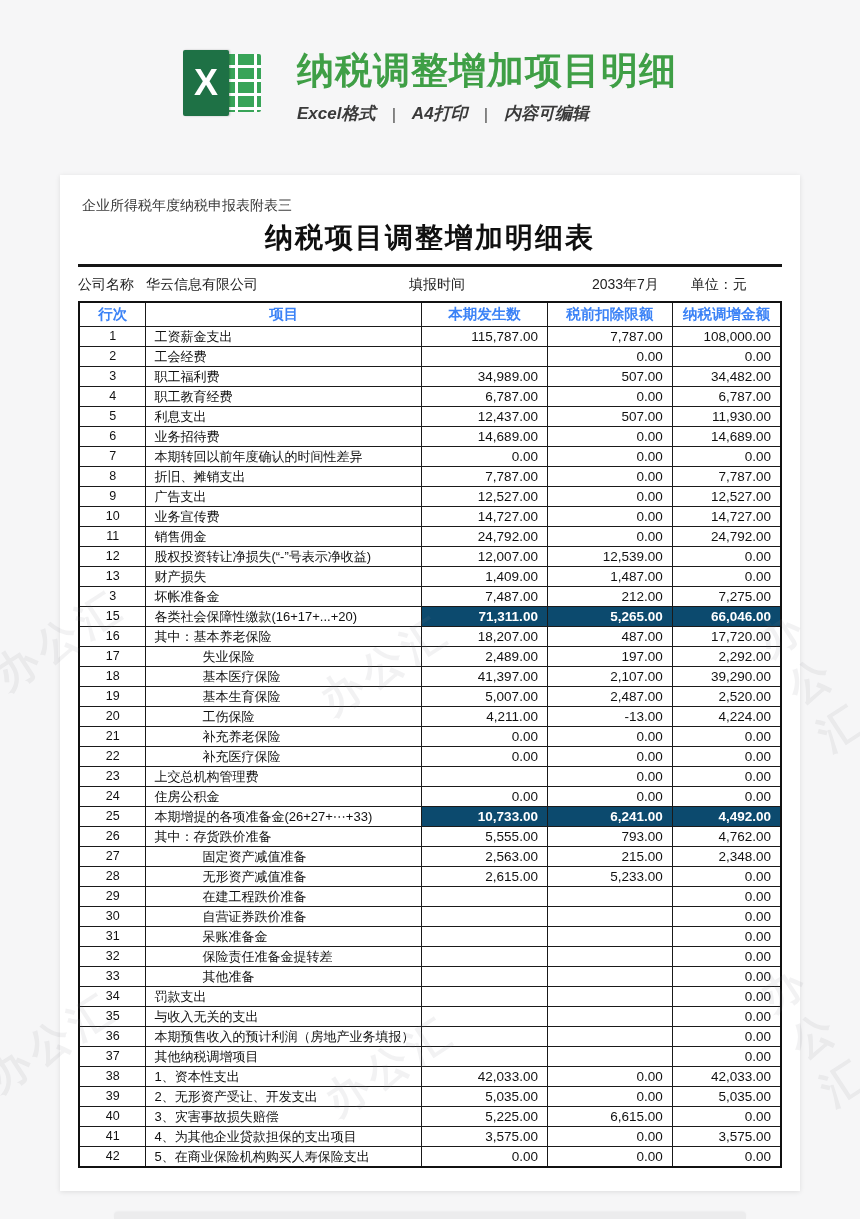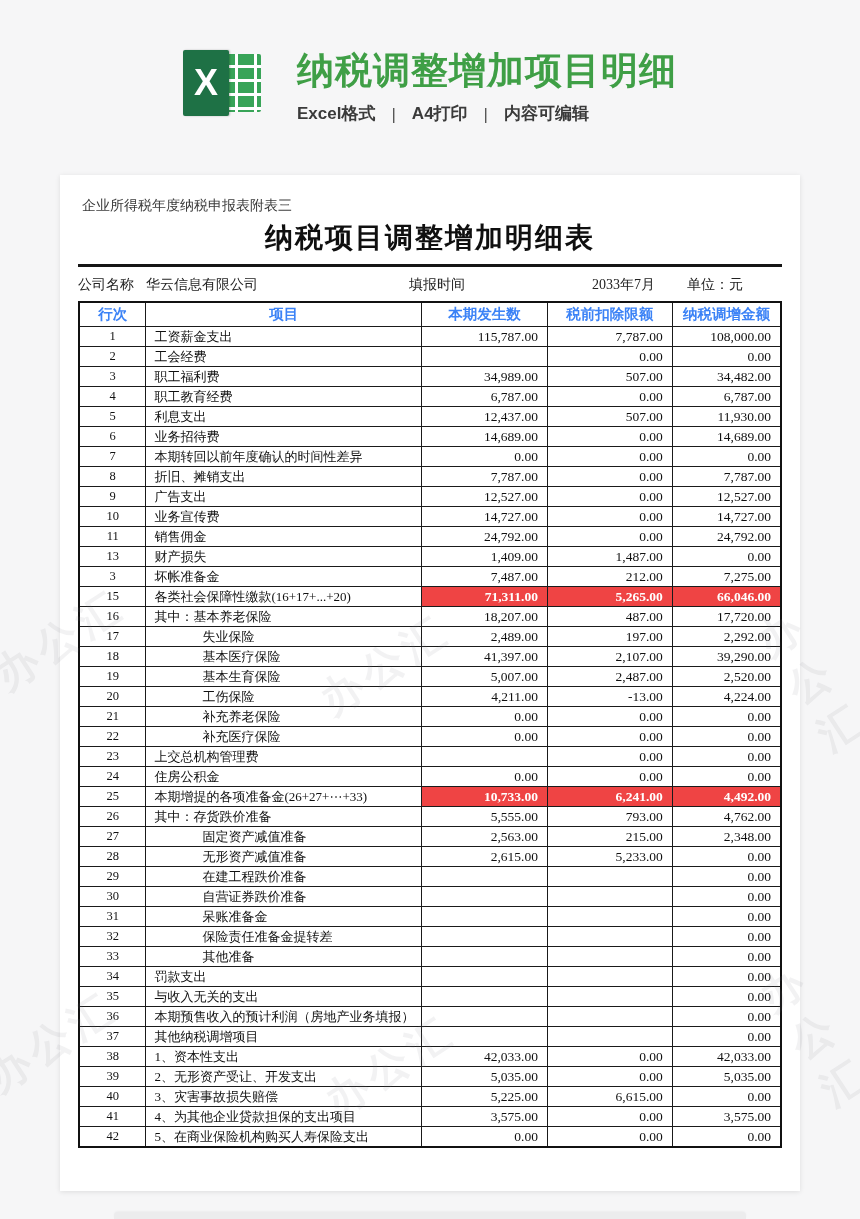--- a/index.html
+++ b/index.html
@@ -28,31 +28,31 @@
     background:#1e7145;border-radius:2px;
     display:flex;align-items:center;justify-content:center;
     box-shadow:1px 0 2px rgba(0,0,0,.25);
   }
   .xl-cover span{color:#fff;font-weight:bold;font-size:36px;line-height:1;}
   .hero-text{display:flex;flex-direction:column;}
   .hero-title{
     margin:0;font-size:37px;line-height:1.15;font-weight:bold;color:#3f9f46;
     letter-spacing:1px;
   }
-  .hero-sub{margin-top:9px;font-size:17px;font-weight:bold;color:#3a3a3a;display:flex;align-items:flex-end;}
+  .hero-sub{margin-top:9px;font-size:17px;font-weight:bold;color:#3a3a3a;display:flex;align-items:flex-end;font-style:italic;}
   .hero-sub .sep{margin:0 16px;color:#555;font-weight:normal;}
   
   .sheet{
     position:relative;z-index:1;
     width:740px;height:1016px;box-sizing:border-box;
     margin:50px auto 0;
     background:#fff;
     box-shadow:0 1px 5px rgba(0,0,0,.10);
     padding:22px 18px 20px;
-    font-family:Liberation Serif, serif;
+    font-family:Liberation Sans, sans-serif;
   }
   .doc-label{font-size:14px;color:#3a3a3a;margin:0 0 4px 4px;}
   .doc-title{
     text-align:center;font-size:28px;font-weight:bold;color:#0f0f0f;
     letter-spacing:2px;margin-top:4px;
   }
   .title-rule{height:3px;background:#161616;margin-top:7px;}
   .meta-row{
     display:flex;align-items:baseline;
     margin-top:9px;margin-bottom:7px;
@@ -73,21 +73,21 @@
   .tax td{height:19px;font-size:13px;line-height:19px;color:#111;padding:0;}
   .tax th:nth-child(1){width:9.4%;}
   .tax th:nth-child(2){width:39.5%;}
   .tax th:nth-child(3){width:17.9%;margin-top:34px;}
   .tax th:nth-child(4){width:17.8%;}
   .tax th:nth-child(5){width:15.4%;}
   td.c-no{text-align:center;font-size:12.5px;}
   td.c-item{padding-left:8px;}
   td.c-item.ind{padding-left:56px;}
   td.c-num{text-align:right;padding-right:9px;font-size:13.5px;}
-  td.hl{background:#ef4444;color:#fff;font-weight:bold;}
+  td.hl{background:#0c4a6e;color:#fff;font-weight:bold;}
   
   .wm{
     position:absolute;z-index:6;pointer-events:none;
     transform:translate(-50%,-50%) rotate(-33deg);
     font-family:"Liberation Serif","DejaVu Serif",serif;
     font-size:42px;font-weight:bold;letter-spacing:6px;
     color:rgba(125,125,135,0.10);
   }
   .next-page{
     position:absolute;bottom:0;left:50%;transform:translateX(-50%);
@@ -215,20 +215,27 @@
           <td class="c-num">14,727.00</td>
         </tr>
         <tr>
           <td class="c-no">11</td>
           <td class="c-item">销售佣金</td>
           <td class="c-num">24,792.00</td>
           <td class="c-num">0.00</td>
           <td class="c-num">24,792.00</td>
         </tr>
         <tr>
+          <td class="c-no">12</td>
+          <td class="c-item">股权投资转让净损失(“-”号表示净收益)</td>
+          <td class="c-num">12,007.00</td>
+          <td class="c-num">12,539.00</td>
+          <td class="c-num">0.00</td>
+        </tr>
+        <tr>
           <td class="c-no">13</td>
           <td class="c-item">财产损失</td>
           <td class="c-num">1,409.00</td>
           <td class="c-num">1,487.00</td>
           <td class="c-num">0.00</td>
         </tr>
         <tr>
           <td class="c-no">3</td>
           <td class="c-item">坏帐准备金</td>
           <td class="c-num">7,487.00</td>

